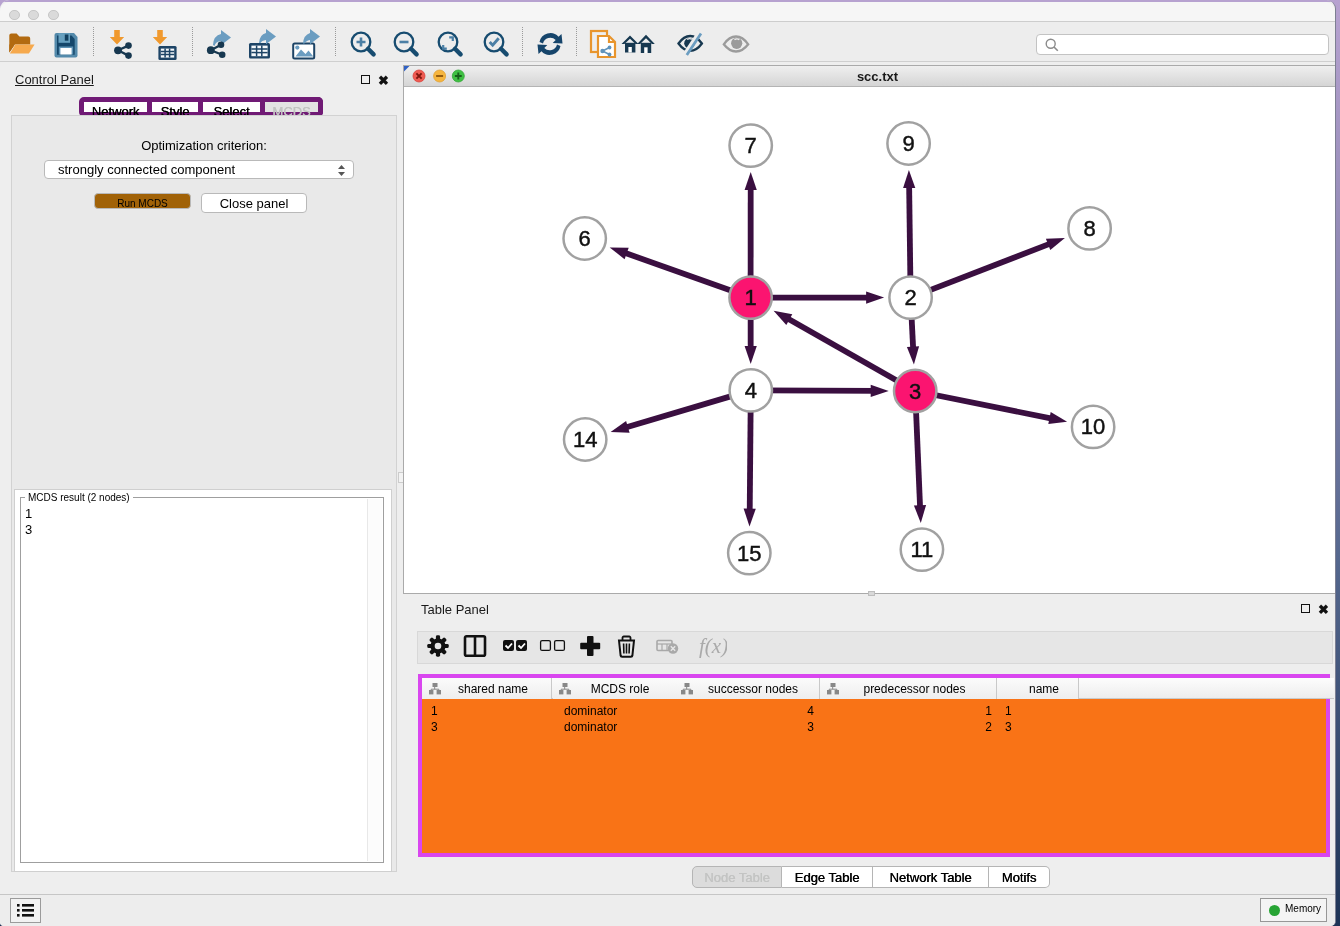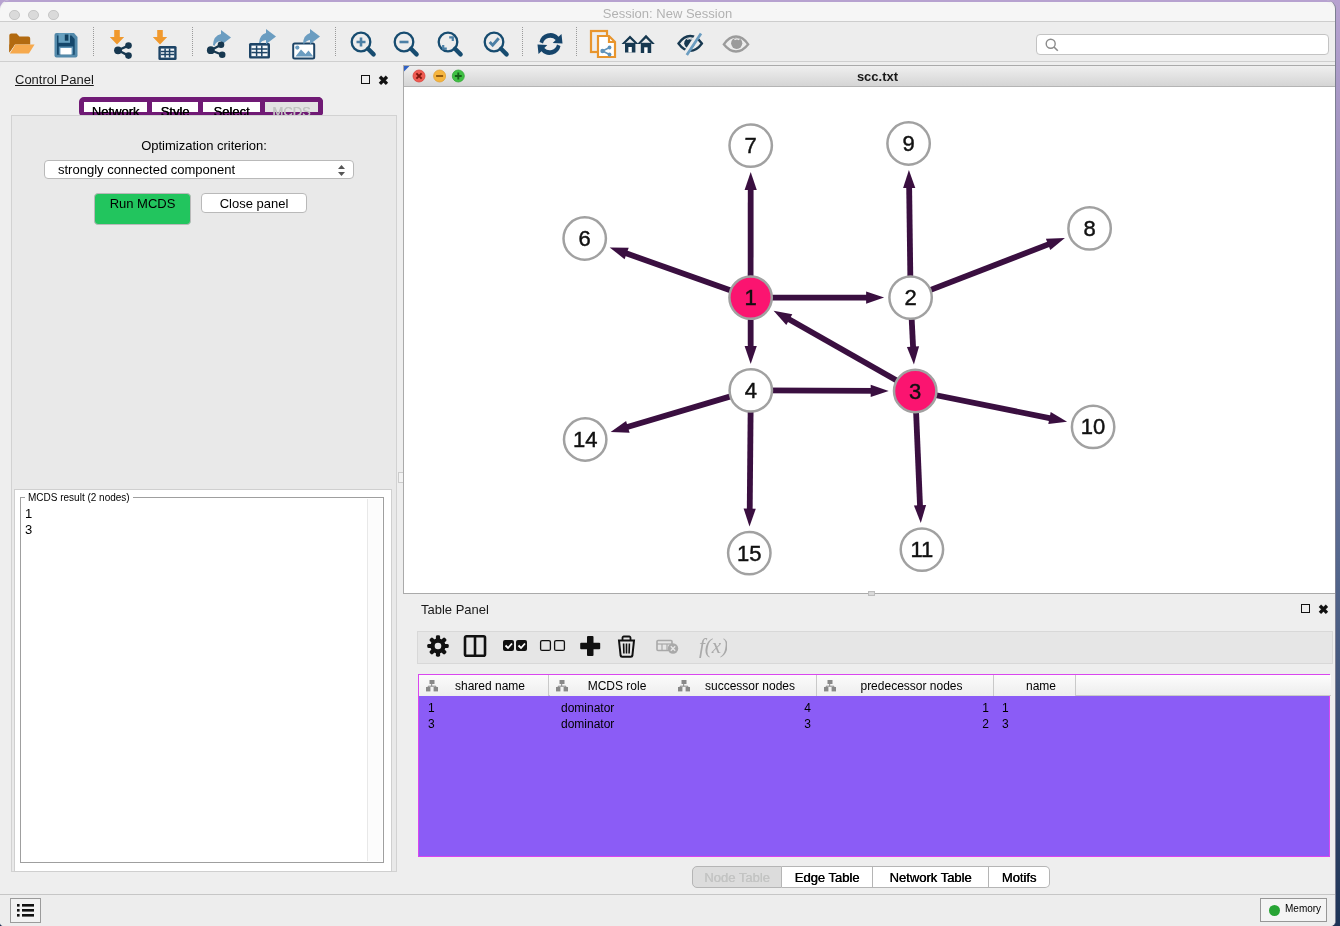--- a/index.html
+++ b/index.html
@@ -23,38 +23,37 @@
   .sqicon { position:absolute; width:9px; height:9px; border:1.5px solid #111; background:transparent; }
   .xicon { position:absolute; font-size:13px; font-weight:bold; color:#111; line-height:10px; }
   
   .cptab { position:absolute; top:34px; height:20px; background:#fff; border:5px solid #701a75; font-size:13px; text-shadow:0.4px 0 0 currentColor; text-align:center; line-height:19px; color:#000; }
   
   #netwin { position:absolute; left:404px; top:66px; width:931px; height:527px; background:#ffffff; box-shadow:0 0 0 1px #aaaaaa; }
   #nettitle { position:absolute; left:0; top:0; width:931px; height:21px; background:linear-gradient(180deg,#efefef,#d5d5d5); border-bottom:1px solid #b4b4b4; }
   
   #tpanel { position:absolute; left:403px; top:597px; width:932px; height:297px; background:#eeeeee; }
   #ttoolbar { position:absolute; left:14px; top:34px; width:916px; height:33px; background:#e6e6e6; border:1px solid #d8d8d8; }
-  #tablebox { position:absolute; left:15px; top:77px; width:912px; height:183px; background:#8b5cf6; border:1px solid #d946ef; }
+  #tablebox { position:absolute; left:15px; top:77px; width:912px; height:183px; background:#f97316; border:4px solid #d946ef; }
   .th { position:absolute; top:0; height:21px; border-right:1px solid #c9c9c9; background:linear-gradient(180deg,#fbfbfb,#eeeeee); font-size:12px; text-align:center; line-height:22px; color:#000; padding-left:13px; }
   .td { position:absolute; font-size:12px; color:#000; height:16px; line-height:16px; }
   .btab { position:absolute; top:269px; height:22px; background:#fff; border:1px solid #b5b5b5; font-size:13px; text-shadow:0.4px 0 0 currentColor; text-align:center; line-height:21px; color:#000; }
   
   #statusbar { position:absolute; left:0; top:894px; width:1335px; height:32px; background:#ededed; border-top:1px solid #c6c6c6; }
   #membtn { position:absolute; right:8px; top:3px; width:67px; height:24px; background:#f4f4f4; border:1px solid #979797; font-size:10px; }
   svg { display:block; }
 </style>
 </head>
 <body>
 <div id="app">
   <div id="topband"></div>
   <div id="titlebar">
     <div class="tl" style="left:9px;"></div>
     <div class="tl" style="left:28px;"></div>
     <div class="tl" style="left:48px;"></div>
-    <div id="wintitle">Session: New Session</div>
   </div>
   <div id="toolbar">
     <div class="tsep" style="left:93px;"></div>
     <div class="tsep" style="left:192px;"></div>
     <div class="tsep" style="left:335px;"></div>
     <div class="tsep" style="left:522px;"></div>
     <div class="tsep" style="left:576px;"></div>
     <svg class="abs" style="left:0; top:5px;" width="770" height="35" viewBox="0 0 770 35">
 
       <g transform="translate(0,-27)">
@@ -213,21 +212,21 @@
     <div class="cptab" style="left:265px; width:58px; background:#e3e3e3; color:#c2c3c2; border-left:none; border-radius:0 5px 5px 0;">MCDS</div>
     <div id="cp-content">
       <div class="abs" style="left:32px; top:44px; width:310px; height:19px; background:#fff; border:1px solid #b9b9b9; border-radius:4px; font-size:13px; line-height:18px;">
         <span style="padding-left:13px;">strongly connected component</span>
         <svg width="11" height="13" style="position:absolute; right:6px; top:3px;" viewBox="0 0 11 13">
           <path d="M2 5 L5.5 1 L9 5 Z" fill="#555"></path>
             <path d="M2 8 L5.5 12 L9 8 Z" fill="#555"></path>
         </svg>
       </div>
       <div class="abs" style="left:0; top:22px; width:384px; text-align:center; font-size:13px;">Optimization criterion:</div>
-      <div class="abs" style="left:82px; top:77px; width:97px; height:32px; background:#22c55e; border:1px solid #b9b9b9; border-radius:4px; font-size:13px; text-align:center; line-height:19px;">Run MCDS</div>
+      <div class="abs" style="left:82px; top:77px; width:97px; height:16px; background:#a16207; border:1px solid #b9b9b9; border-radius:4px; font-size:10px; text-align:center; line-height:19px;">Run MCDS</div>
       <div class="abs" style="left:189px; top:77px; width:106px; height:20px; background:#fff; border:1px solid #b9b9b9; border-radius:4px; font-size:13px; text-align:center; line-height:19px;">Close panel</div>
       <div class="abs" style="left:2px; top:373px; width:378px; height:383px; background:#ffffff; border:1px solid #cfcfcf;">
         <div class="abs" style="left:5px; top:7px; width:364px; height:366px; border:1px solid #9f9f9f;"></div>
         <div class="abs" style="left:10px; top:0; background:#fff; padding:2px 3px; font-size:10px;">MCDS result (2 nodes)</div>
         <div class="abs" style="left:10px; top:16px; font-size:13px; line-height:15.5px;">1<br>3</div>
         <div class="abs" style="left:352px; top:9px; width:15px; height:362px; background:#fcfcfc; border-left:1px solid #e8e8e8;"></div>
       </div>
     </div>
   </div>
   <div class="abs" style="left:398px; top:472px; width:6px; height:11px; background:#f3f3f3; border:1px solid #cccccc;"></div>

